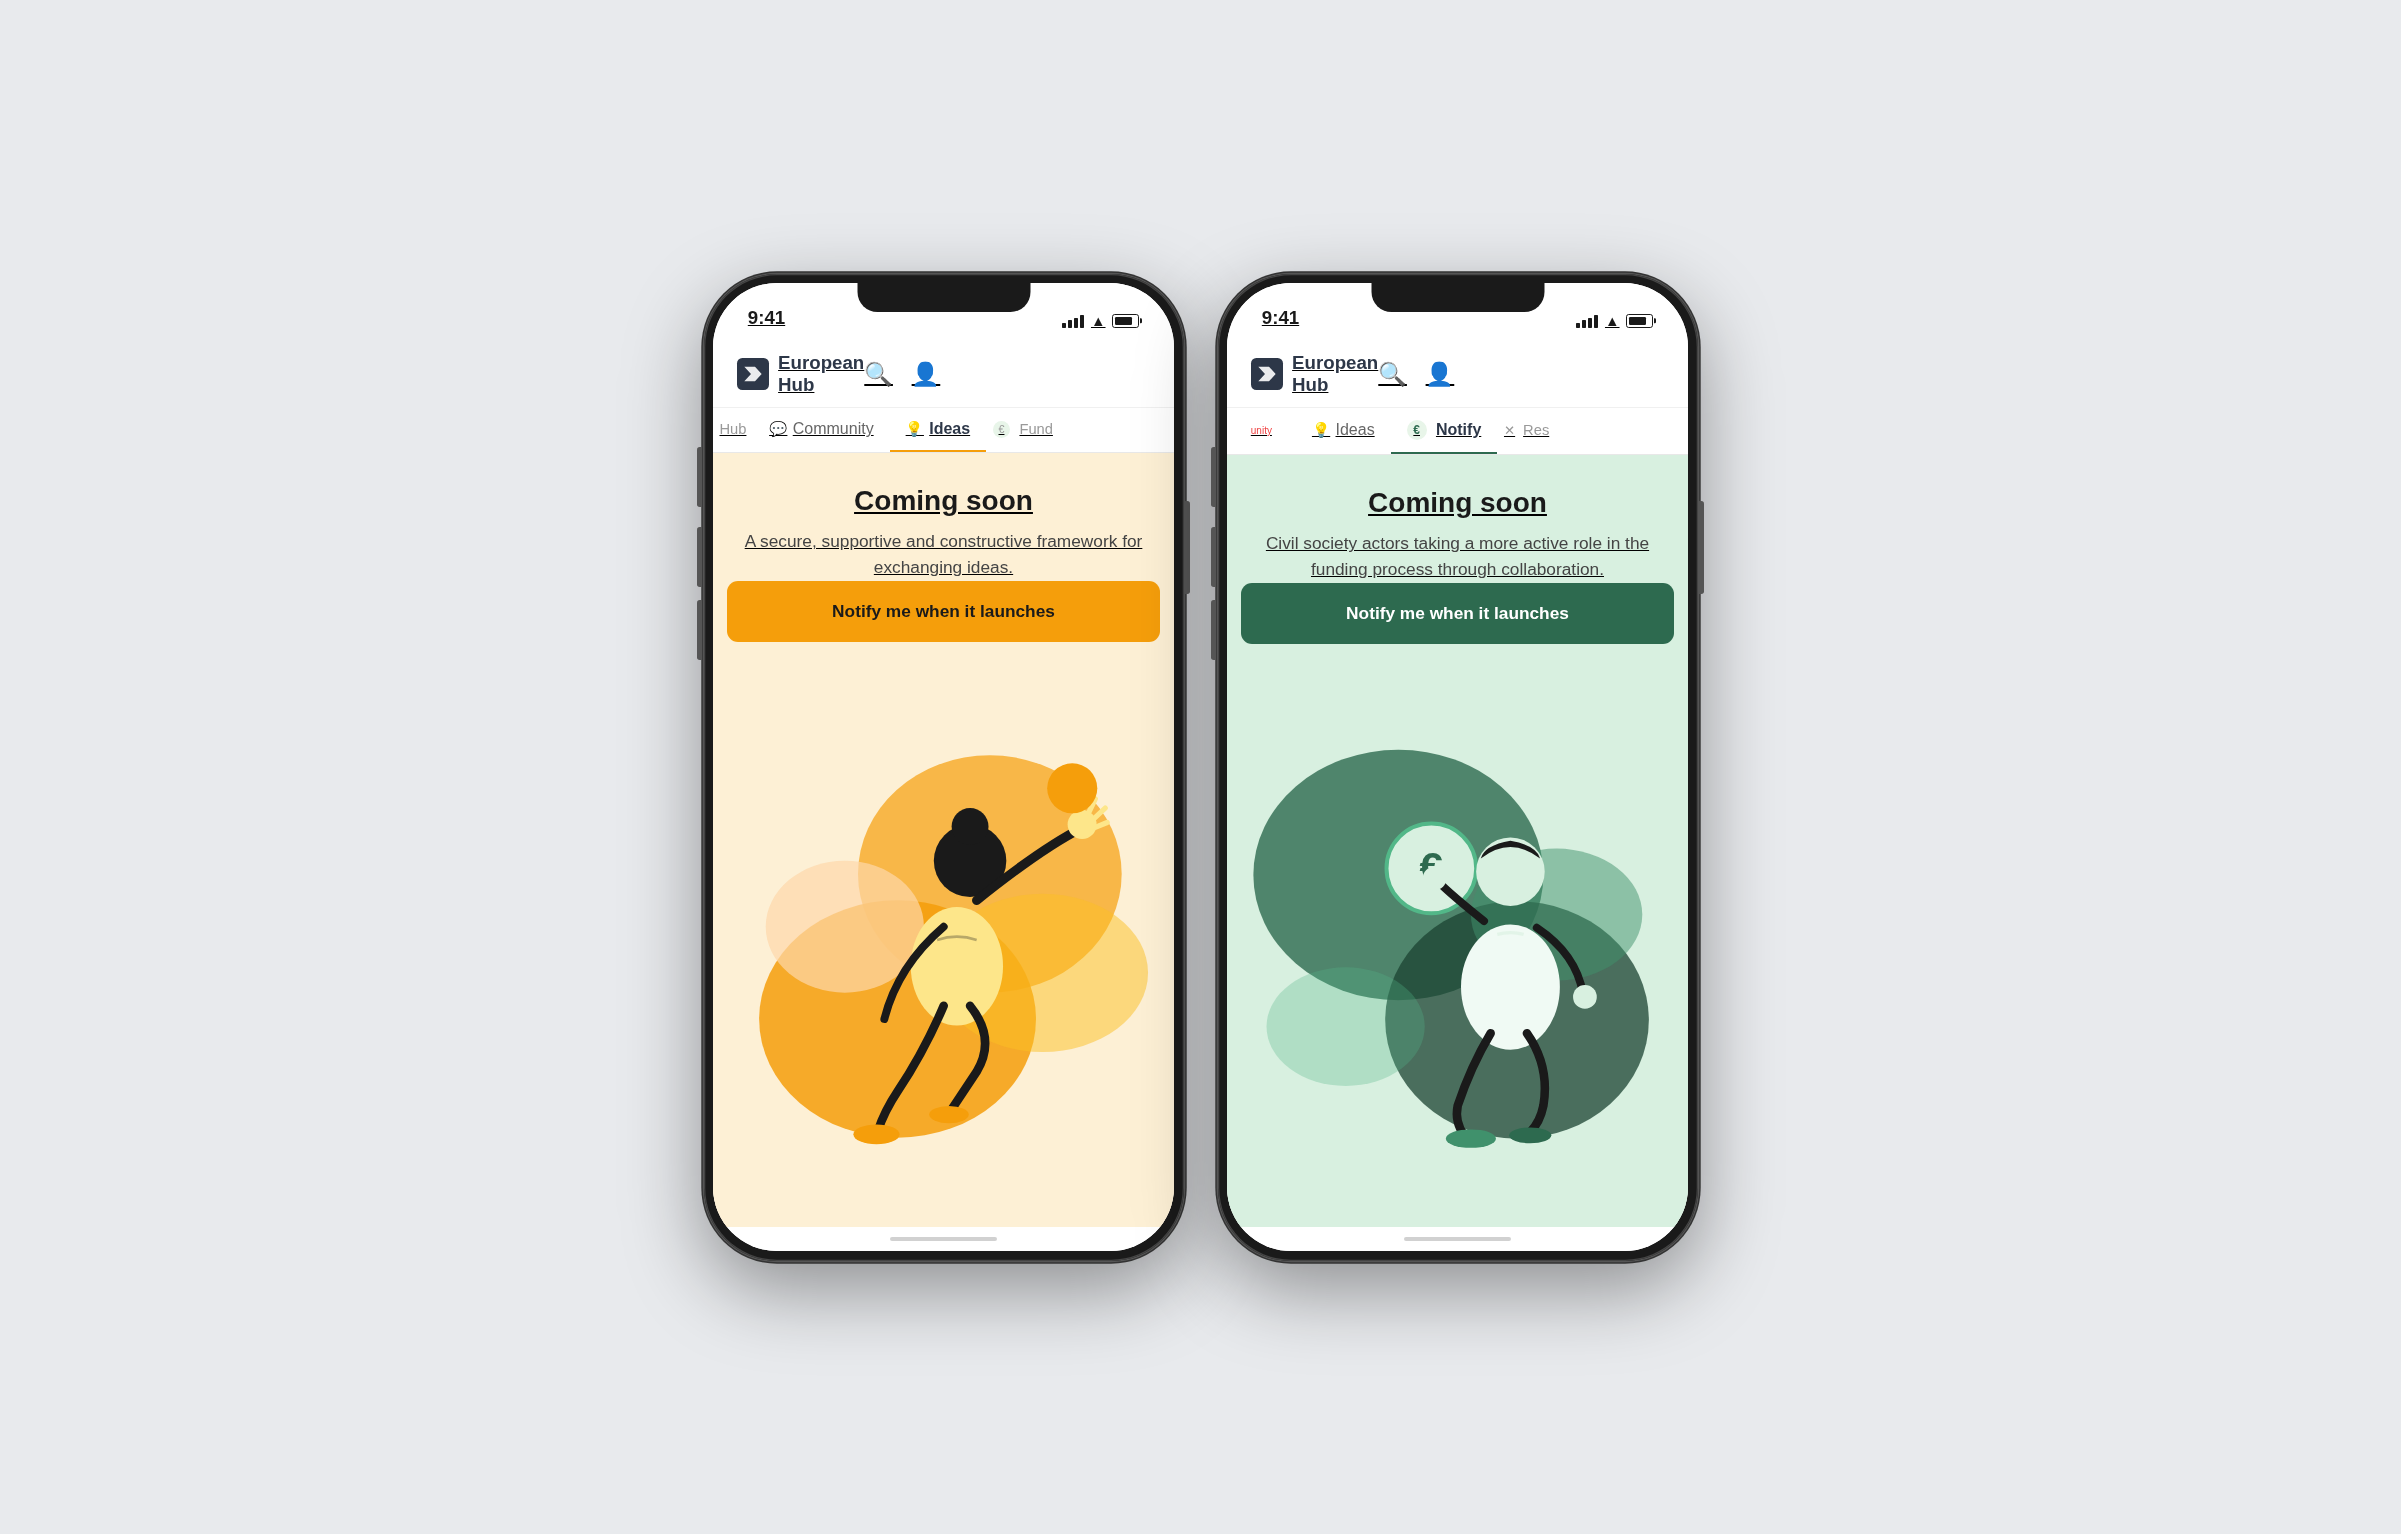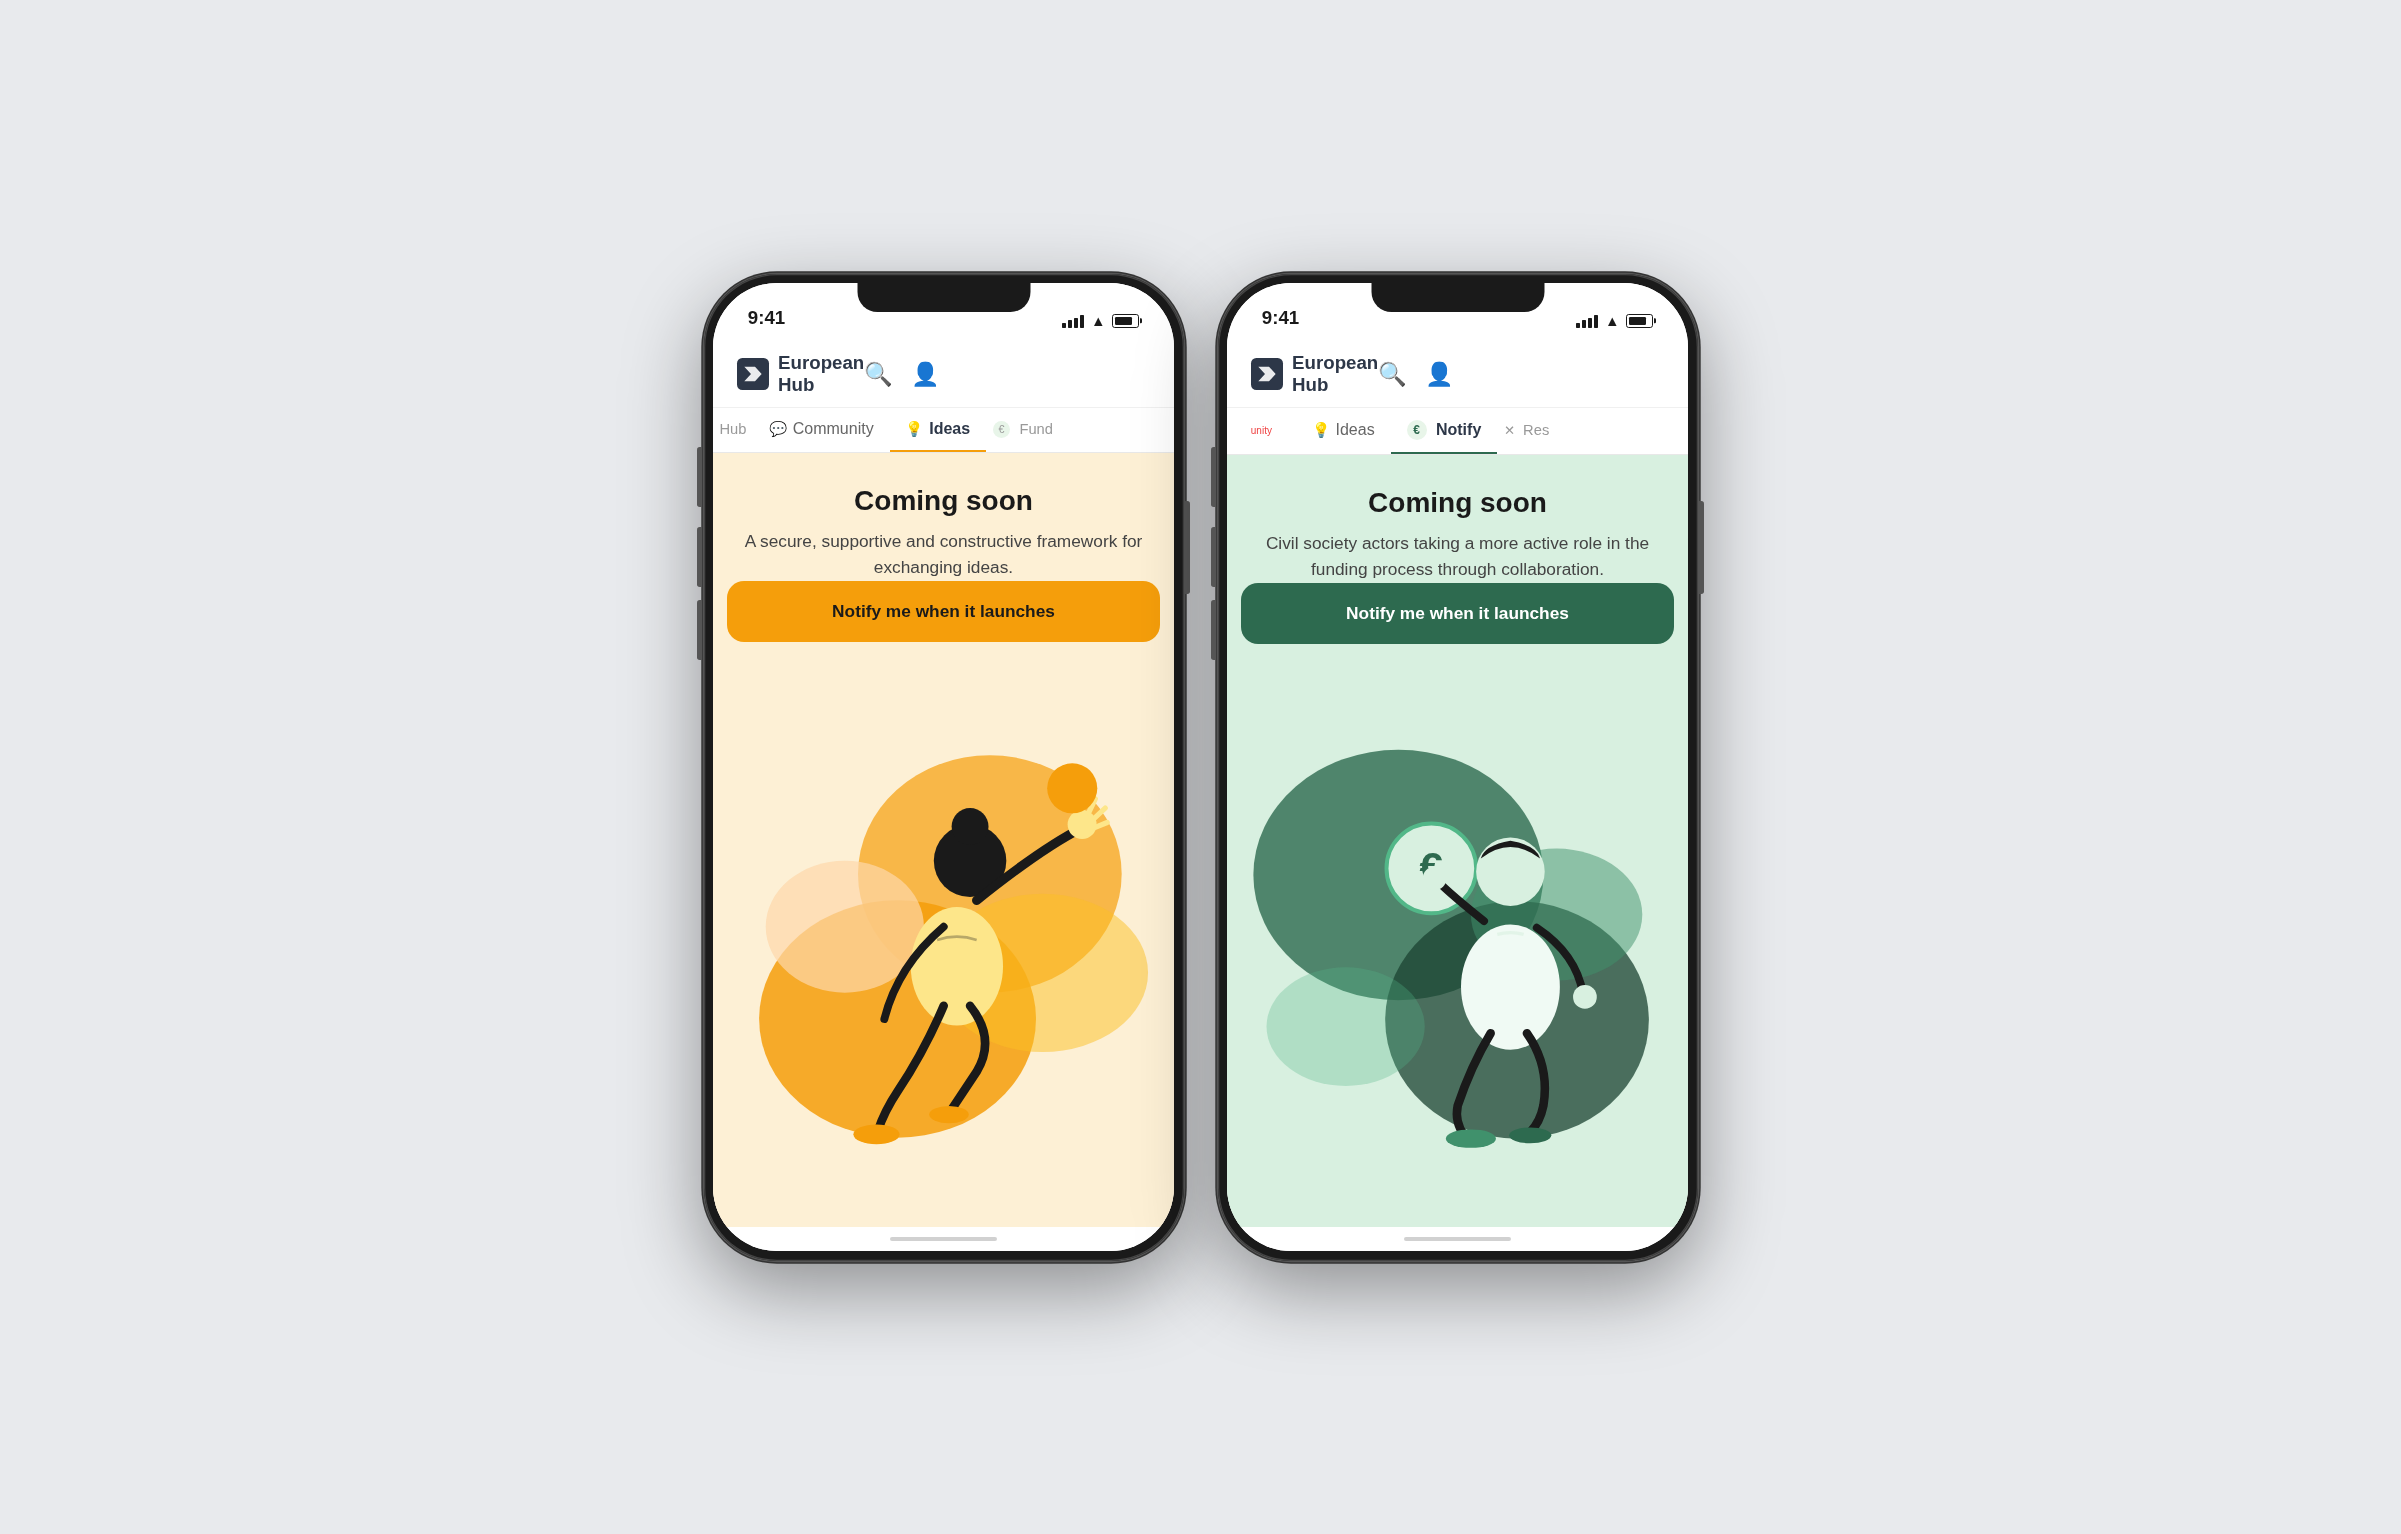--- a/index.html
+++ b/index.html
@@ -13,20 +13,21 @@
       justify-content: center;
       font-family: -apple-system, BlinkMacSystemFont, 'Segoe UI', sans-serif;
       overflow: hidden;
     }
 
     .phones-container {
       display: flex;
       gap: 34px;
       align-items: center;
       justify-content: center;
+      text-decoration: underline;
     }
 
     
     .phone {
       width: 480px;
       height: 987px;
       background: #1a1a1a;
       border-radius: 73px;
       padding: 9.3px;
       box-shadow:
@@ -266,21 +267,21 @@
     .coming-soon-desc {
       font-size: 17.3px;
       color: #444;
       line-height: 1.5;
     }
 
     .notify-btn {
       width: 100%;
       padding: 20px;
       border: none;
-      border-radius: 17px;
+      border-radius: 11px;
       font-size: 17.3px;
       font-weight: 600;
       cursor: pointer;
     }
 
     .notify-btn-orange {
       background: #f59e0b;
       color: #1a1a1a;
     }
 

